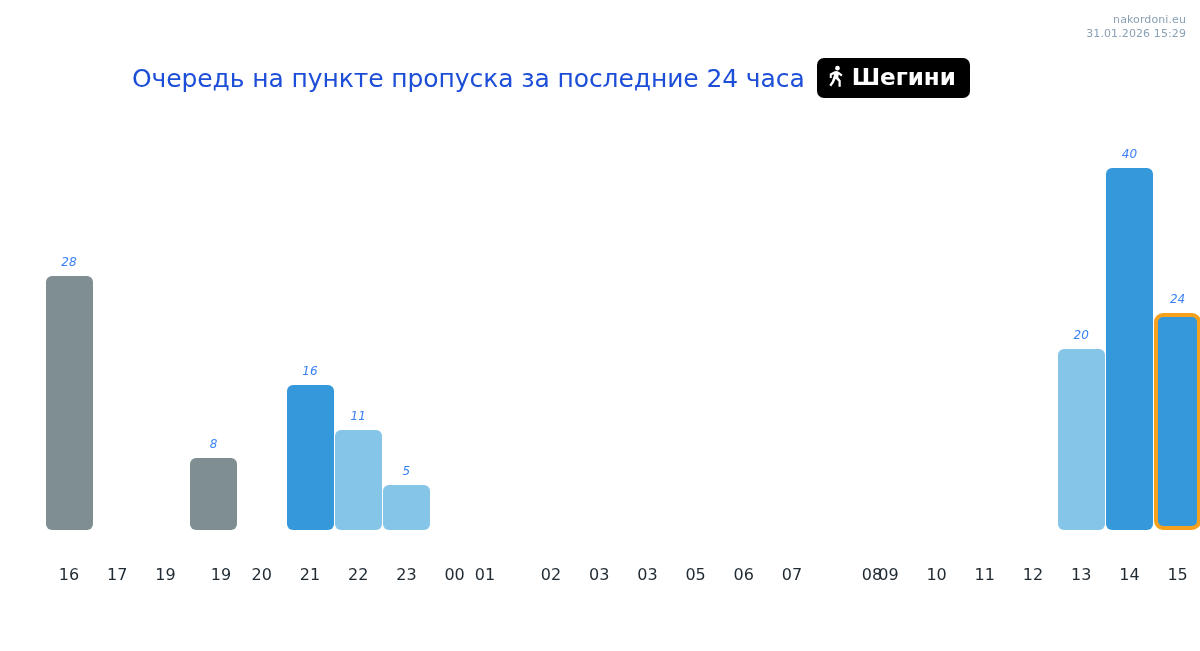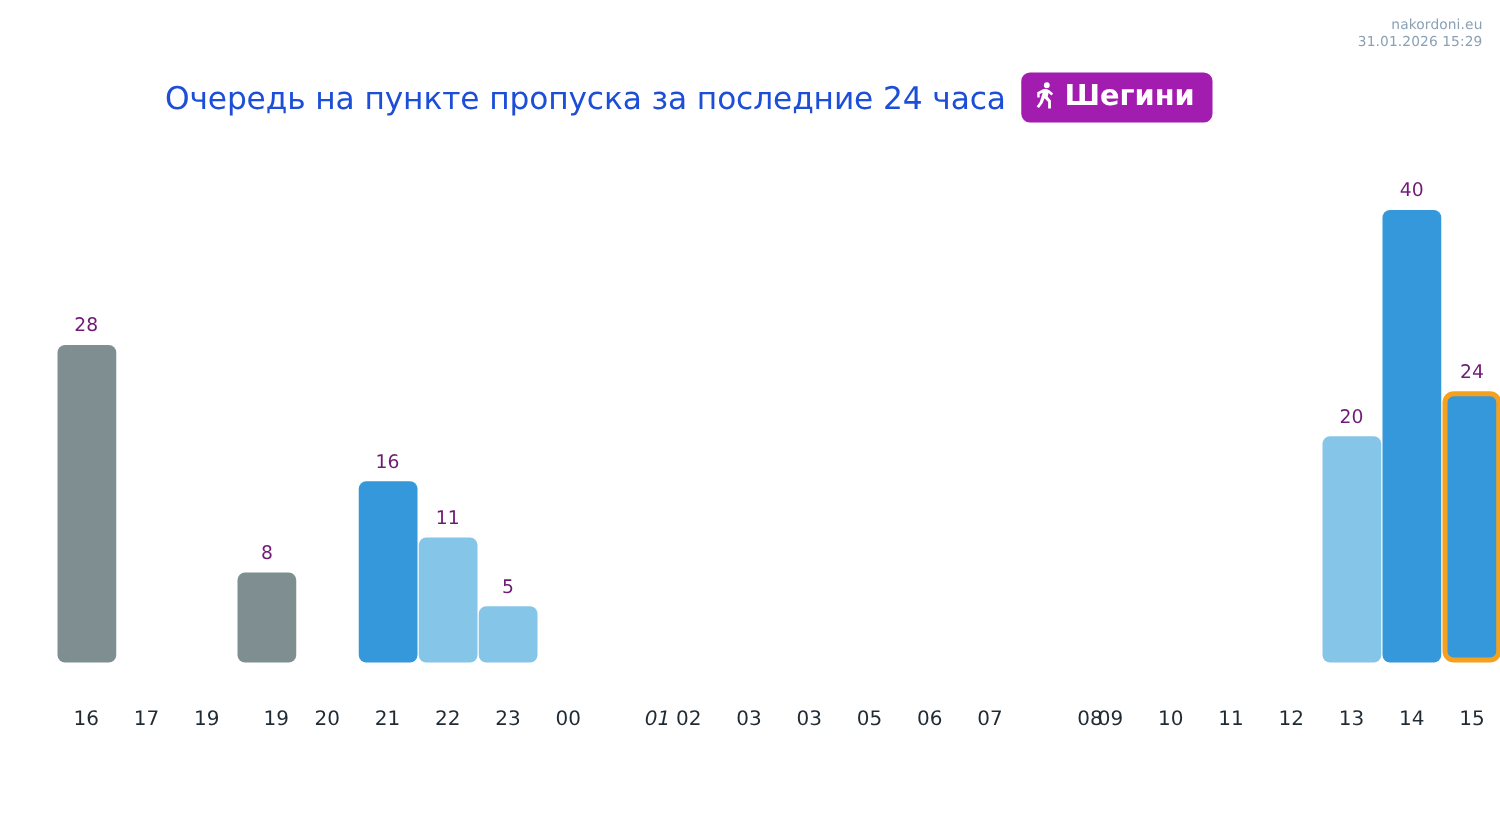--- a/index.html
+++ b/index.html
@@ -42,21 +42,21 @@
   .chart-title {
     font-size: 25px;
     color: #1d4ed8;
     font-weight: 400;
     letter-spacing: -0.1px;
   }
   .badge {
     display: inline-flex;
     align-items: center;
     gap: 6px;
-    background: #a21caf;
+    background: #000000;
     color: #ffffff;
     border-radius: 7px;
     padding: 6px 14px 8px 11px;
     font-size: 23px;
     font-weight: bold;
     line-height: 1;
   }
   .badge .ped-icon {
     display: inline-flex;
     align-items: center;
@@ -89,24 +89,25 @@
     box-sizing: border-box;
   }
   .bar.c-gray   { background: #7f8f91; }
   .bar.c-blue   { background: #3498db; }
   .bar.c-lblue  { background: #85c5e8; }
   .bar.highlight {
     border: 4px solid #f5a11e;
     border-radius: 9px;
   }
   .bar-value {
-    font-size: 15px;
-    color: #701a75;
+    font-size: 12px;
+    color: #3b82f6;
     margin-bottom: 8px;
     line-height: 1;
+    font-style: italic;
   }
 
   
   .axis-label {
     position: absolute;
     top: 567px;
     width: 48px;
     text-align: center;
     font-size: 16px;
     color: #1f2a33;
@@ -157,21 +158,21 @@
       <div class="bar-value">11</div>
       <div class="bar c-lblue" title="22: 11" style="height: 99.66px;"></div>
     </div>
     <div class="axis-label" style="left: 334.2px;">22</div>
     <div class="bar-slot" style="left: 382.4px;">
       <div class="bar-value">5</div>
       <div class="bar c-lblue" title="23: 5" style="height: 45.3px;"></div>
     </div>
     <div class="axis-label" style="left: 382.4px;">23</div>
     <div class="axis-label" style="left: 430.6px;">00</div>
-    <div class="axis-label" style="left: 502px; font-style: italic;">01</div>
+    <div class="axis-label" style="left: 461px;">01</div>
     <div class="axis-label" style="left: 527px;">02</div>
     <div class="axis-label" style="left: 575.2px;">03</div>
     <div class="axis-label" style="left: 623.4px;">03</div>
     <div class="axis-label" style="left: 671.6px;">05</div>
     <div class="axis-label" style="left: 719.8px;">06</div>
     <div class="axis-label" style="left: 768px;">07</div>
     <div class="axis-label" style="left: 848px;">08</div>
     <div class="axis-label" style="left: 864.4px;">09</div>
     <div class="axis-label" style="left: 912.6px;">10</div>
     <div class="axis-label" style="left: 960.8px;">11</div>

